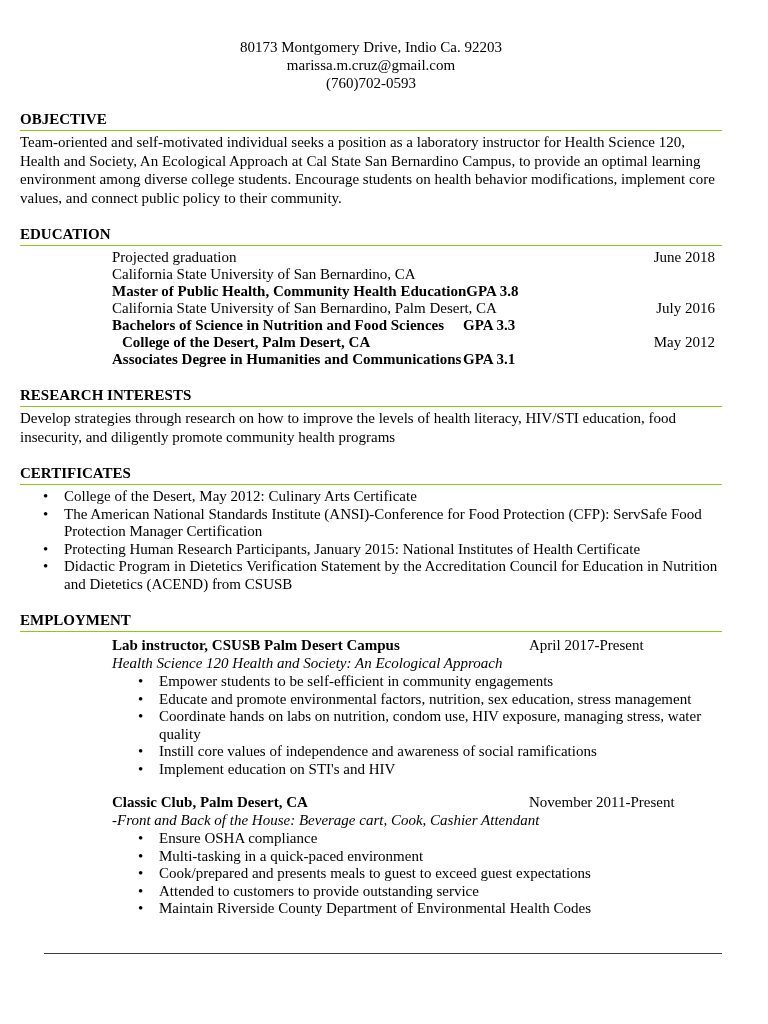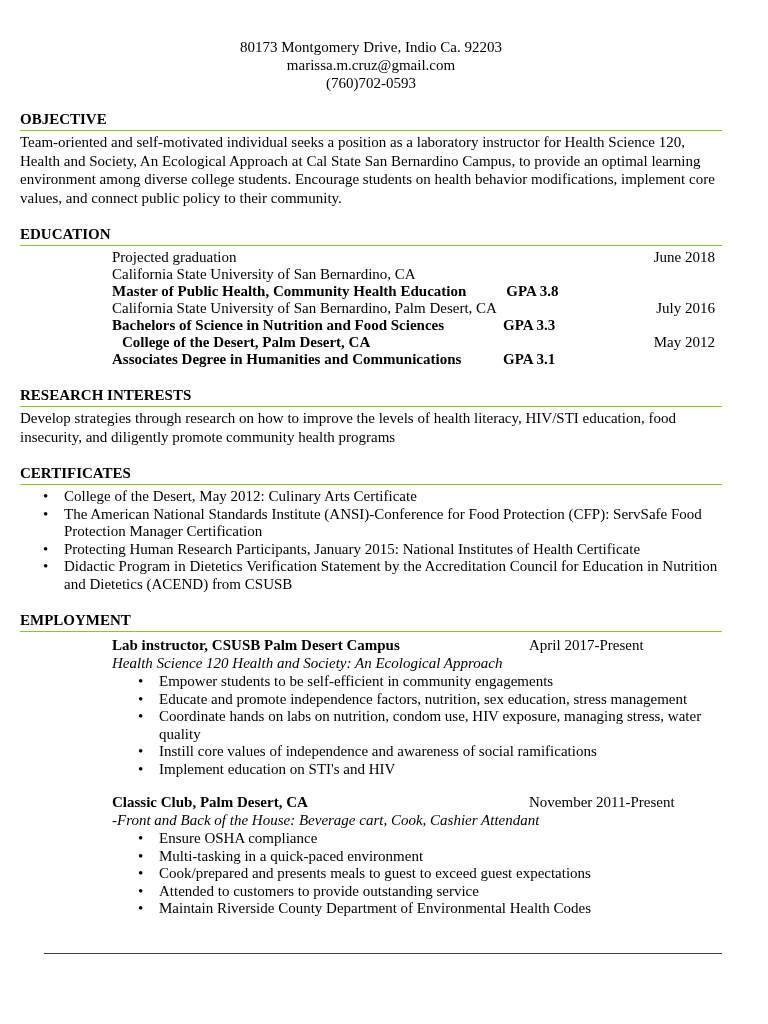--- a/index.html
+++ b/index.html
@@ -20,21 +20,21 @@
   
   .sec { margin-top:18px; }
   .sec-heading {
     font-size:15px; font-weight:700; line-height:18px;
     border-bottom:1px solid #84cc16; padding-bottom:2px;
   }
   .body-text { line-height:18.5px; margin-top:2px; }
 
   
   .edu-block { margin-left:92px; margin-top:3px; }
-  .edu-row { display:flex; line-height:17px; white-space:nowrap;gap:40px; }
+  .edu-row { display:flex; line-height:17px; white-space:nowrap; }
   .edu-row .edu-left { flex:0 0 auto; }
   .edu-row.gpa-row .edu-left { min-width:351px; font-weight:700; }
   .edu-gpa { font-weight:700; }
   .edu-date { margin-left:auto; padding-right:7px; }
   .edu-row.sub-indent .edu-left { padding-left:10px;font-weight:bold; }
 
   
   .bullet-item { position:relative; padding-left:23px; line-height:17.5px; }
   .bullet-item::before { content:"\2022"; position:absolute; left:2px; }
   .cert-list { margin-left:21px; margin-top:3px; }
@@ -121,21 +121,21 @@
     <h2 class="sec-heading">EMPLOYMENT</h2>
 
     <div class="job-block">
       <div class="job-head">
         <span class="job-title">Lab instructor, CSUSB Palm Desert Campus</span>
         <span class="job-date">April 2017-Present</span>
       </div>
       <div class="job-subtitle">Health Science 120 Health and Society: An Ecological Approach</div>
       <div class="job-bullets">
         <div class="bullet-item">Empower students to be self-efficient in community engagements</div>
-        <div class="bullet-item">Educate and promote independence factors, nutrition, sex education, stress management</div>
+        <div class="bullet-item">Educate and promote environmental factors, nutrition, sex education, stress management</div>
         <div class="bullet-item">Coordinate hands on labs on nutrition, condom use, HIV exposure, managing stress, water quality</div>
         <div class="bullet-item">Instill core values of independence and awareness of social ramifications</div>
         <div class="bullet-item">Implement education on STI's and HIV</div>
       </div>
     </div>
 
     <div class="job-block">
       <div class="job-head">
         <span class="job-title">Classic Club, Palm Desert, CA</span>
         <span class="job-date">November 2011-Present</span>

